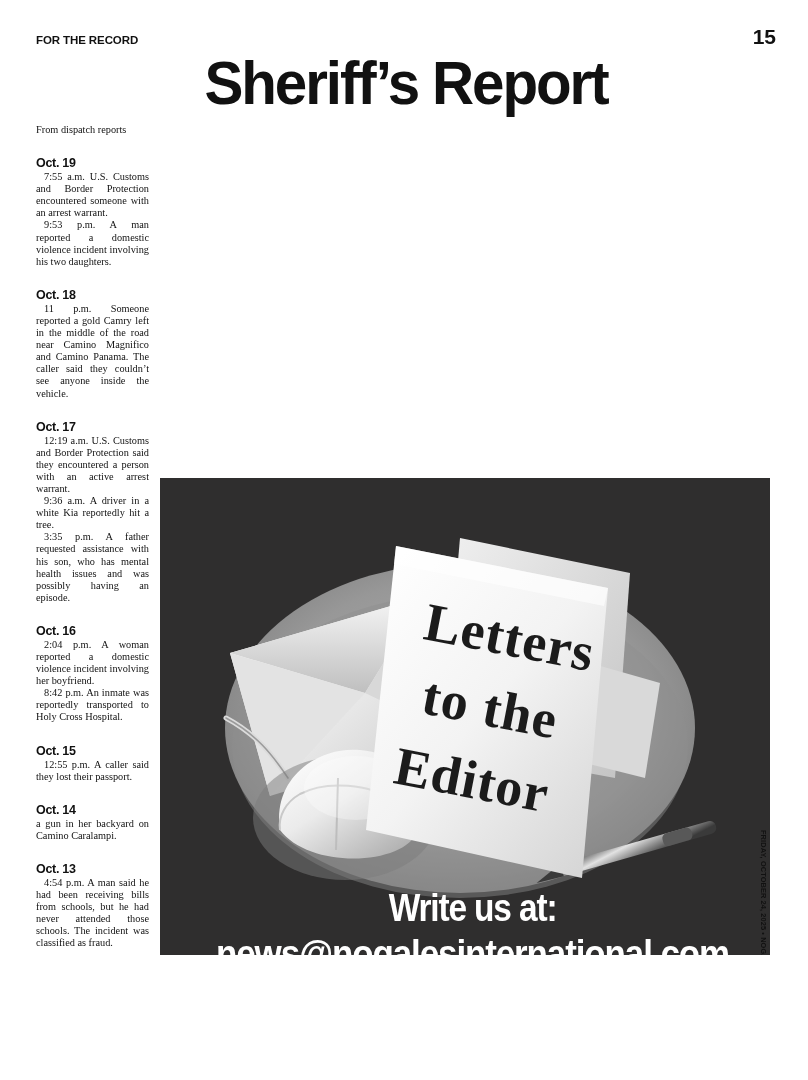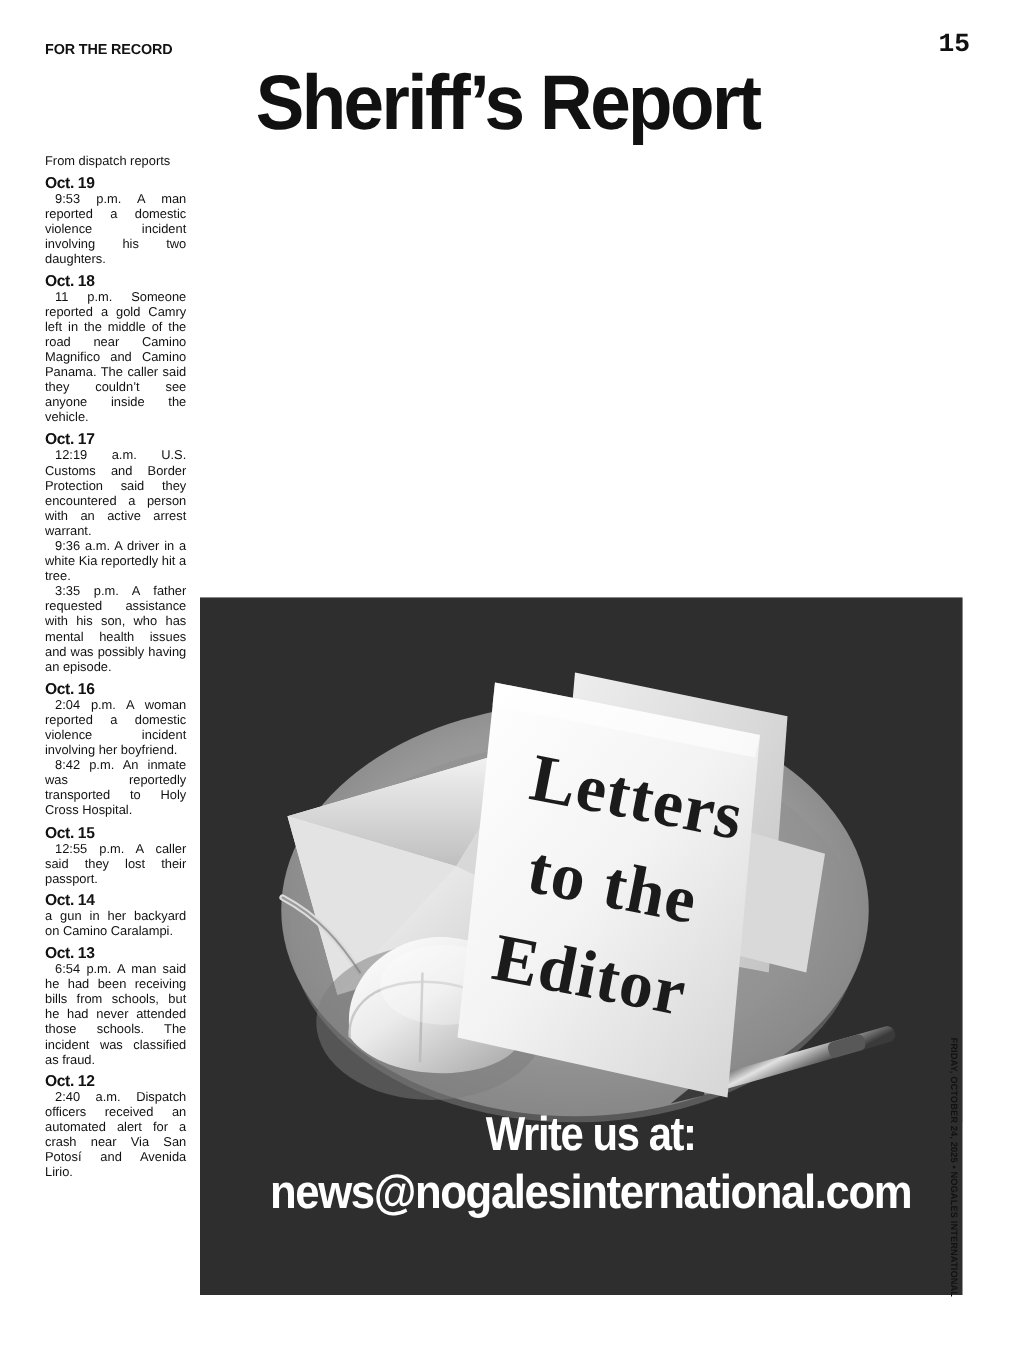--- a/index.html
+++ b/index.html
@@ -7,21 +7,21 @@
   html, body {
     width: 808px;
     height: 1080px;
     background: #ffffff;
     font-family: "Liberation Serif", serif;
   }
 
   #page {
     position: relative;
     width: 808px;
-    height: 1080px;
+    height: 955px;
     background: #ffffff;
     overflow: hidden;
   }
 
   
   #masthead {
     position: absolute;
     left: 36px;
     top: 30px;
     width: 740px;
@@ -31,21 +31,21 @@
     font-family: "Liberation Sans", sans-serif;
     font-weight: bold;
     font-size: 11.5px;
     letter-spacing: -0.1px;
     color: #111111;
   }
   #folio {
     position: absolute;
     right: 0;
     top: -5px;
-    font-family: Liberation Mono, monospace;
+    font-family: Liberation Sans, sans-serif;
     font-weight: bold;
     font-size: 21px;
     color: #111111;
   }
 
   
   #headline {
     position: absolute;
     left: 36px;
     top: 52px;
@@ -68,40 +68,40 @@
     top: 124px;
     width: 738px;
     display: flex;
     gap: 9px;
   }
   .col {
     width: 113px;
     flex: 0 0 113px;
   }
   .col p, .col h3 {
-    font-family: Liberation Sans, sans-serif;
+    font-family: Liberation Serif, serif;
   }
   .col p {
     font-size: 10.3px;
     line-height: 12.1px;
     text-align: justify;
     text-justify: inter-word;
     color: #111111;
     text-indent: 8px;
     hyphens: auto;
     -webkit-hyphens: auto;
   }
   .col p.noindent { text-indent: 0; }
   .col h3 {
     font-family: "Liberation Sans", sans-serif;
     font-weight: bold;
     font-size: 12.5px;
     line-height: 14px;
     color: #111111;
-    margin-top: 3px;
+    margin-top: 20px;
     margin-bottom: 1px;
     letter-spacing: -0.3px;
   }
 
   
   #ad {
     position: absolute;
     left: 160px;
     top: 478px;
     width: 610px;
@@ -174,37 +174,38 @@
 
   <div id="columns">
       <div class="col">
         <div class="col">
           <div class="col">
             <div class="col">
               <div class="col">
                 <div class="col">
                   <p class="noindent">From dispatch reports</p>
                   <h3>Oct. 19</h3>
+                  <p>7:55 a.m. U.S. Customs and Border Protection encountered someone with an arrest warrant.</p>
                   <p>9:53 p.m. A man reported a domestic violence incident involving his two daughters.</p>
                   <h3>Oct. 18</h3>
                   <p>11 p.m. Someone reported a gold Camry left in the middle of the road near Camino Magnifico and Camino Panama. The caller said they couldn’t see anyone inside the vehicle.</p>
                   <h3>Oct. 17</h3>
                   <p>12:19 a.m. U.S. Customs and Border Protection said they encountered a person with an active arrest warrant.</p>
                   <p>9:36 a.m. A driver in a white Kia reportedly hit a tree.</p>
                   <p>3:35 p.m. A father requested assistance with his son, who has mental health issues and was possibly having an episode.</p>
                   <h3>Oct. 16</h3>
                   <p>2:04 p.m. A woman reported a domestic violence incident involving her boyfriend.</p>
                   <p>8:42 p.m. An inmate was reportedly transported to Holy Cross Hospital.</p>
                   <h3>Oct. 15</h3>
                   <p>12:55 p.m. A caller said they lost their passport.</p>
                   <h3>Oct. 14</h3>
                 </div>
                 <p class="noindent">a gun in her backyard on Camino Caralampi.</p>
                 <h3>Oct. 13</h3>
-                <p>6:54 p.m. A man said he had been receiving bills from schools, but he had never attended those schools. The incident was classified as fraud.</p>
+                <p>4:54 p.m. A man said he had been receiving bills from schools, but he had never attended those schools. The incident was classified as fraud.</p>
                 <h3>Oct. 12</h3>
                 <p>2:40 a.m. Dispatch officers received an automated alert for a crash near Via San Potosí and Avenida Lirio.</p>
               </div>
             </div>
           </div>
         </div>
       </div>
     </div>
 
   <div id="ad">

